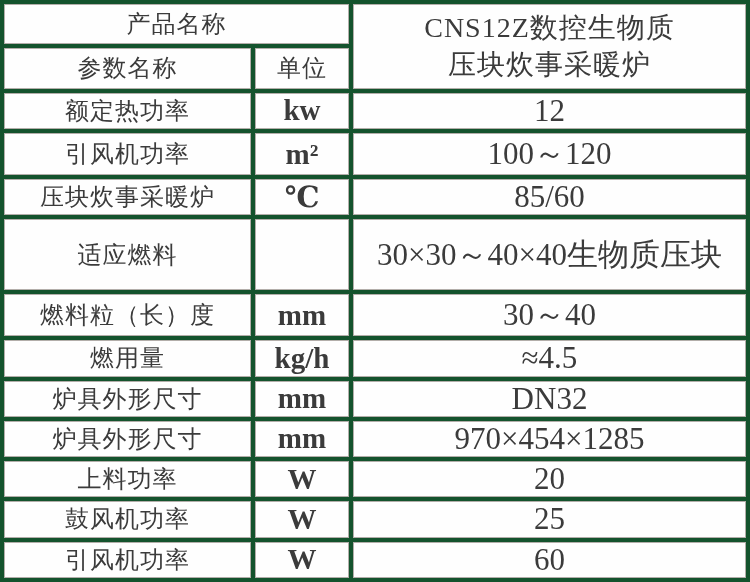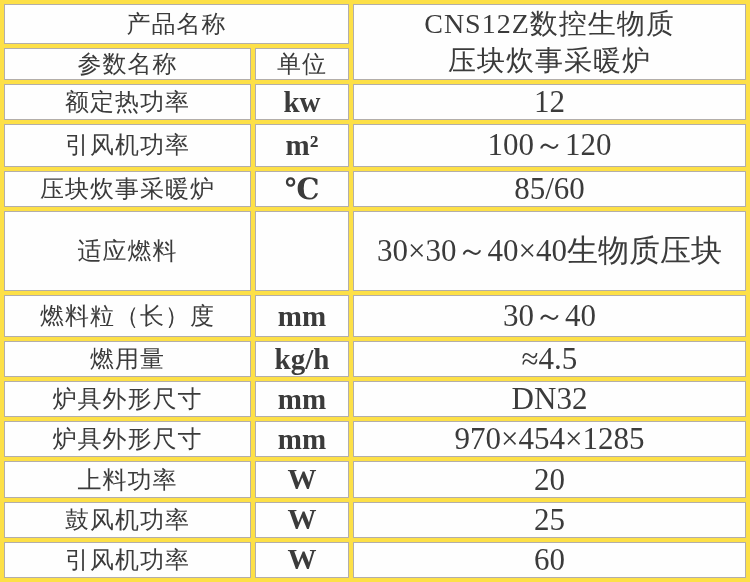--- a/index.html
+++ b/index.html
@@ -3,21 +3,21 @@
 <meta charset="utf-8">
 <style>
   html, body {
     margin: 0;
     padding: 0;
     background: #ffffff;
   }
   .spec-table {
     border-collapse: separate;
     border-spacing: 4px;
-    background: #fde047;           
+    background: #14532d;           
     width: 750px;
     height: 582px;
     table-layout: fixed;
     font-family: "Liberation Serif", "DejaVu Serif", serif;
   }
   .spec-table td {
     background: #fefefe;
     box-shadow: inset 0 0 0 1px #b3aeaa;  
     text-align: center;
     vertical-align: middle;
@@ -39,23 +39,23 @@
   .product-name-cell {
     font-size: 28px;
     letter-spacing: 1px;
   }
   .product-line {
     display: block;
     line-height: 37px;
   }
   
   .row-h1   td { height: 40px; }
-  .row-h2   td { height: 32px; }
+  .row-h2   td { height: 40px; }
   .row-norm td { height: 24px; }
-  .row-tall td { height: 80px; }
+  .row-tall td { height: 70px; }
 </style>
 </head>
 <body>
 
 <table class="spec-table">
   <colgroup>
     <col style="width:247px">
     <col style="width:94px">
     <col style="width:393px">
   </colgroup>

